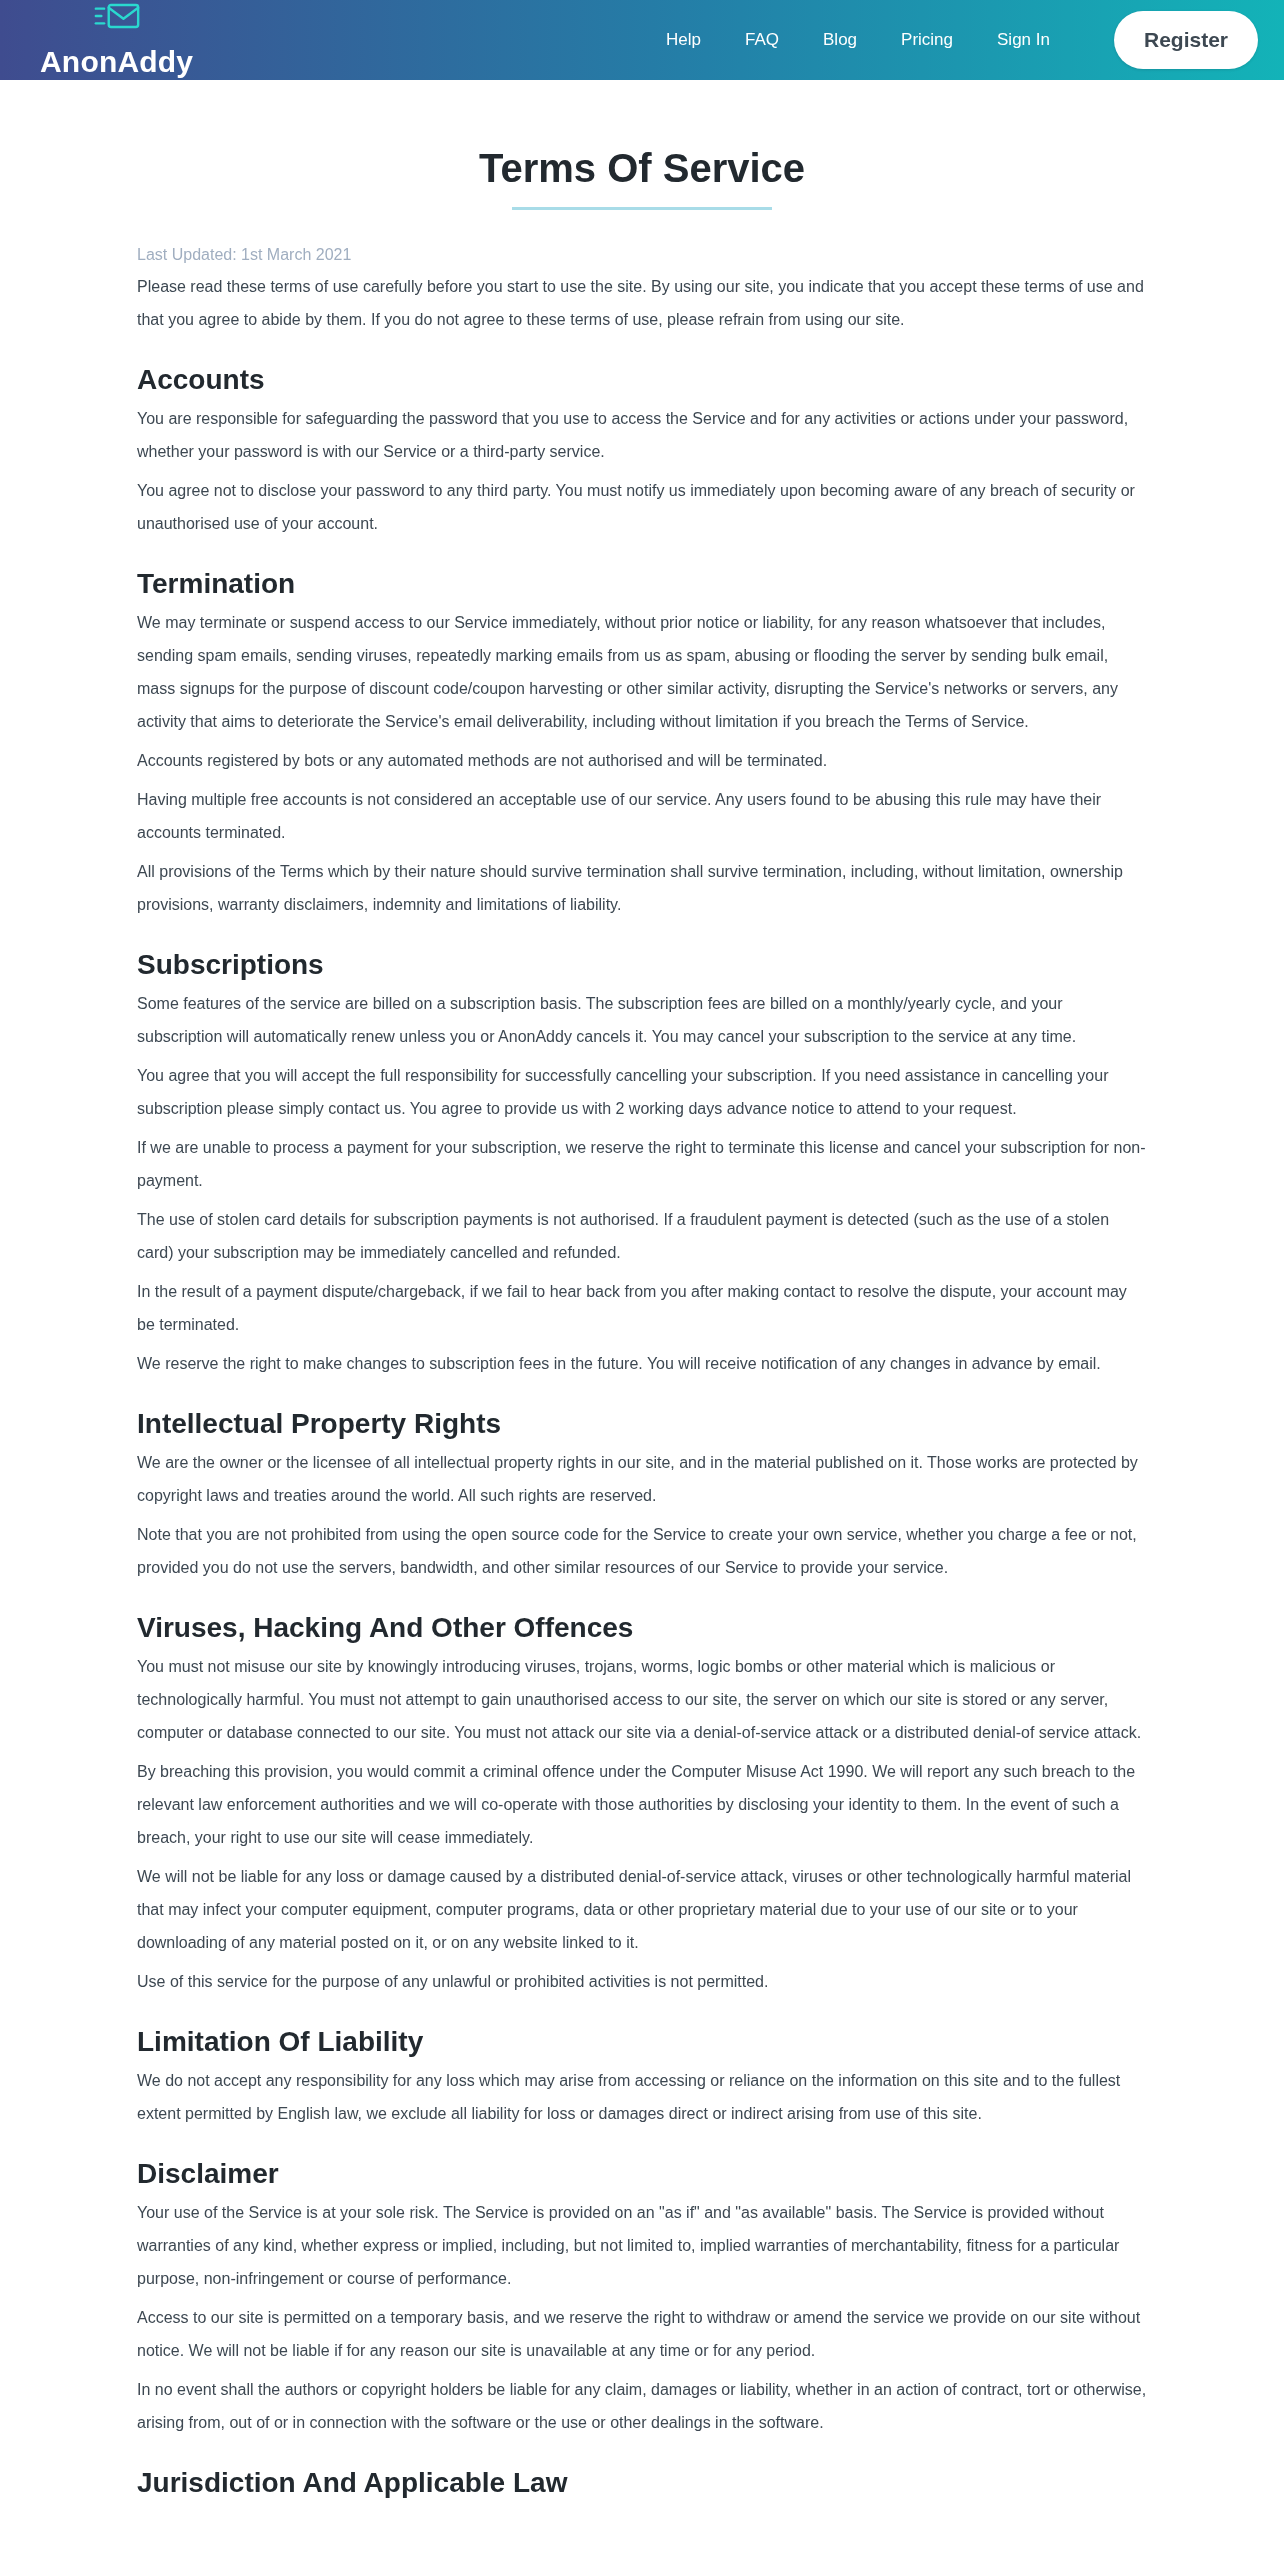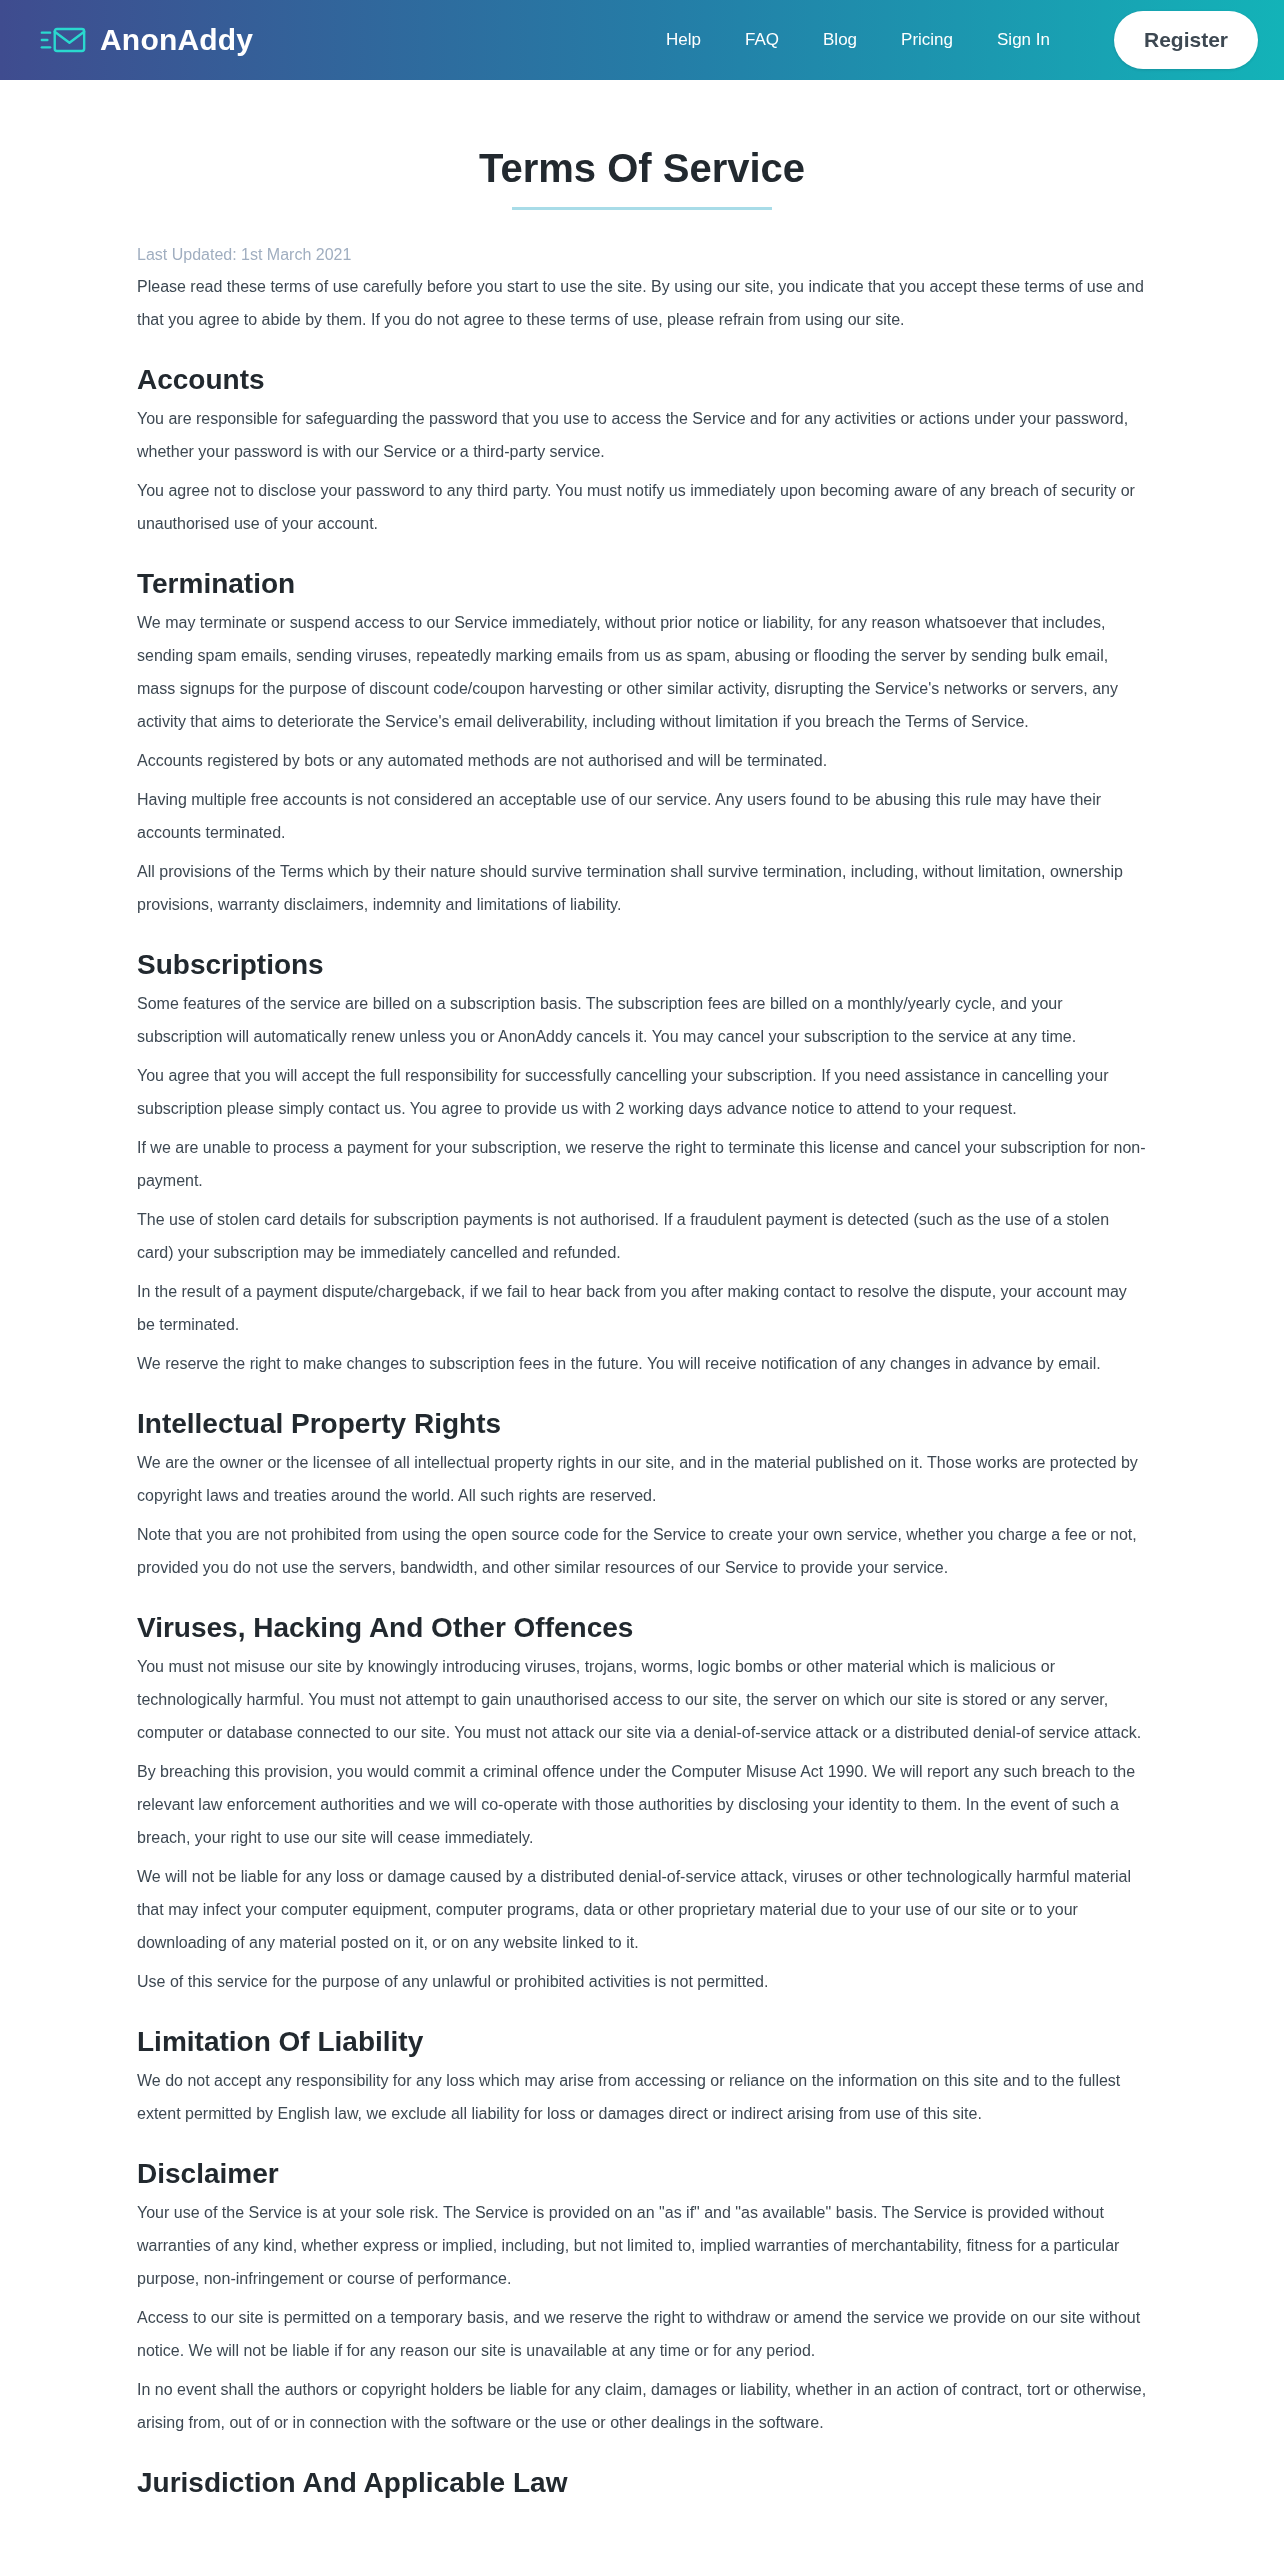--- a/index.html
+++ b/index.html
@@ -16,21 +16,21 @@
   .header {
     height: 80px;
     display: flex;
     align-items: center;
     padding: 0 26px 0 40px;
     background: linear-gradient(90deg,
       var(--header-gradient-start, #3f4c8f) 0%,
       var(--header-gradient-mid, #2380a8) 55%,
       var(--header-gradient-end, #13b3b8) 100%);
   }
-  .brand { display: flex; align-items: center; gap: 14px; cursor: pointer; }
+  .brand { display: flex; align-items: center; gap: 14px; cursor: pointer; flex-direction: column; }
   .brand-icon { display: flex; align-items: center; }
   .brand-name { font-size: 30px; font-weight: 700; color: #ffffff; letter-spacing: .2px; }
   .brand-name .part2 { color: #ffffff; }
   .header-spacer { flex: 1; }
   .nav { display: flex; align-items: center; gap: 44px; margin-right: 64px; }
   .nav-link {
     color: #ffffff;
     font-size: 17px;
     font-weight: 500;
     text-decoration: none;

